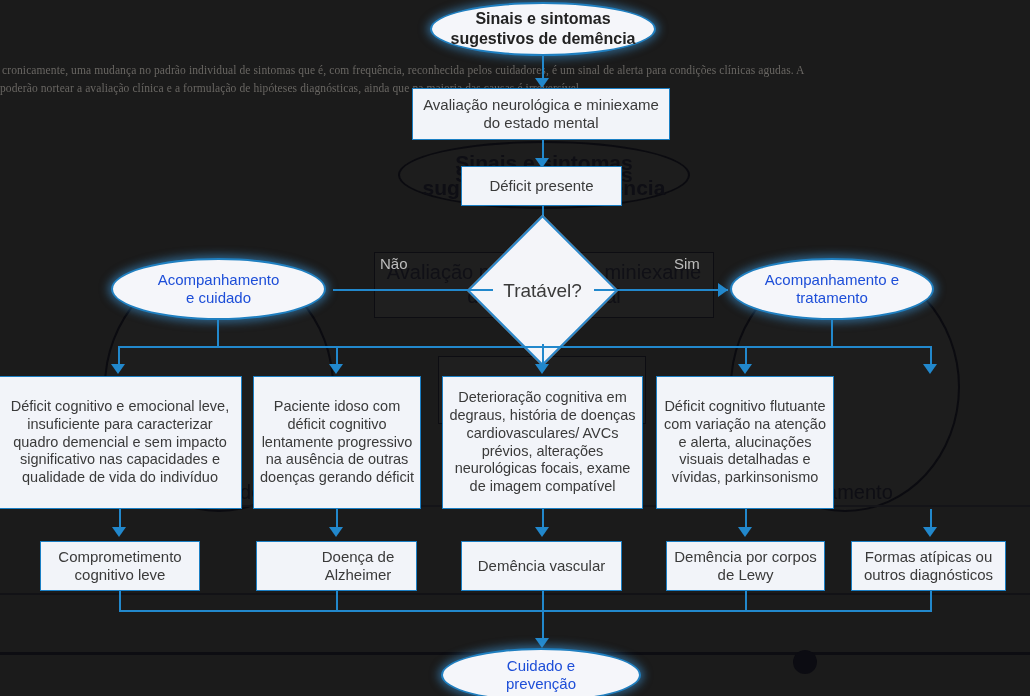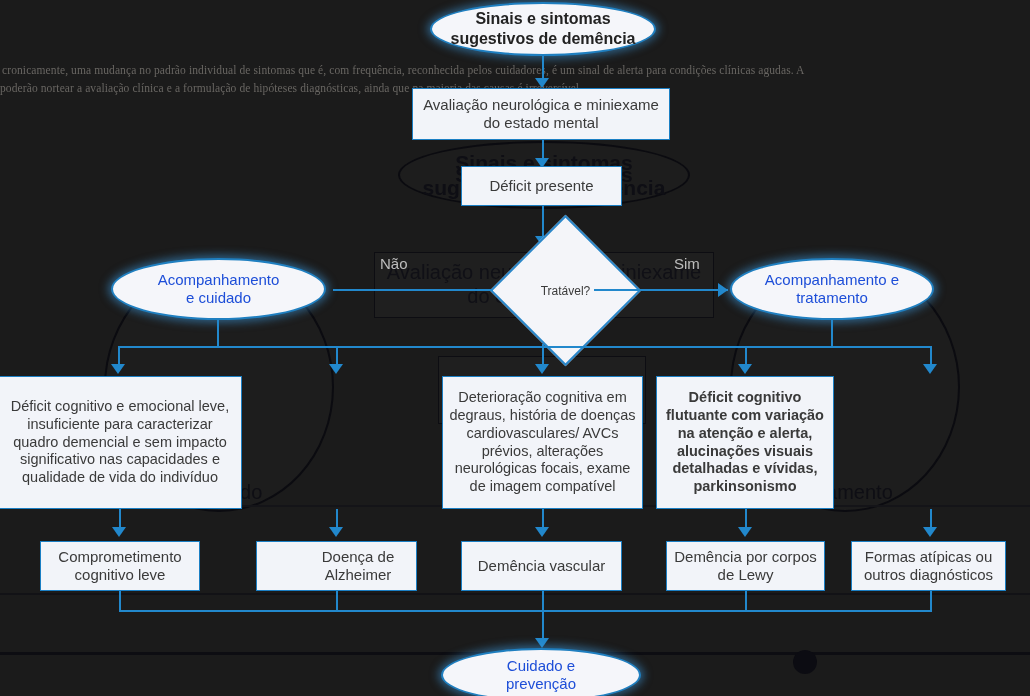--- a/index.html
+++ b/index.html
@@ -187,21 +187,21 @@
     <div class="edge edge-v" style="left:542px;top:140px;height:22px;"></div>
     <div class="arrow-down" style="left:535px;top:158px;"></div>
 
     <div class="node-box" style="left:461px;top:166px;width:161px;height:40px;font-size:15px;">
       <span>Déficit presente</span>
     </div>
 
     <div class="edge edge-v" style="left:542px;top:206px;height:38px;"></div>
     <div class="arrow-down" style="left:535px;top:236px;"></div>
 
-    <div class="node-diamond" style="left:512px;top:237px;width:107px;height:107px;font-size:12px;">
+    <div class="node-diamond" style="left:489px;top:237px;width:107px;height:107px;font-size:19px;">
       <div class="dia-shape"></div>
       <span class="dia-label"></span>
       <span class="dia-label" style="position:absolute;">Tratável?</span>
     </div>
 
     <div class="edge edge-h" style="left:333px;top:289px;width:160px;"></div>
     <div class="arrow-left" style="left:312px;top:283px;"></div>
     <div class="edge-label" style="left:380px;top:255px;">Não</div>
 
     <div class="edge edge-h" style="left:594px;top:289px;width:134px;"></div>
@@ -235,24 +235,27 @@
 
     <div class="edge edge-v" style="left:745px;top:346px;height:24px;"></div>
     <div class="arrow-down" style="left:738px;top:364px;"></div>
 
     <div class="edge edge-v" style="left:930px;top:346px;height:24px;"></div>
     <div class="arrow-down" style="left:923px;top:364px;"></div>
 
     <div class="node-box leaf-text" style="left:-2px;top:376px;width:244px;height:133px;">
       <span>Déficit cognitivo e emocional leve, insuficiente para caracterizar quadro demencial e sem impacto significativo nas capacidades e qualidade de vida do indivíduo</span>
     </div>
+    <div class="node-box leaf-text" style="left:253px;top:376px;width:168px;height:133px;">
+      <span>Paciente idoso com déficit cognitivo lentamente progressivo na ausência de outras doenças gerando déficit</span>
+    </div>
     <div class="node-box leaf-text" style="left:442px;top:376px;width:201px;height:133px;">
       <span>Deterioração cognitiva em degraus, história de doenças cardiovasculares/ AVCs prévios, alterações neurológicas focais, exame de imagem compatível</span>
     </div>
-    <div class="node-box leaf-text" style="left:656px;top:376px;width:178px;height:133px;font-weight:bold;">
+    <div class="node-box leaf-text" style="left:656px;top:376px;width:178px;height:133px;">
       <span>Déficit cognitivo flutuante com variação na atenção e alerta, alucinações visuais detalhadas e vívidas, parkinsonismo</span>
     </div>
 
     <div class="edge edge-v" style="left:119px;top:509px;height:24px;"></div>
     <div class="arrow-down" style="left:112px;top:527px;"></div>
 
     <div class="edge edge-v" style="left:336px;top:509px;height:24px;"></div>
     <div class="arrow-down" style="left:329px;top:527px;"></div>
 
     <div class="edge edge-v" style="left:542px;top:509px;height:24px;"></div>

